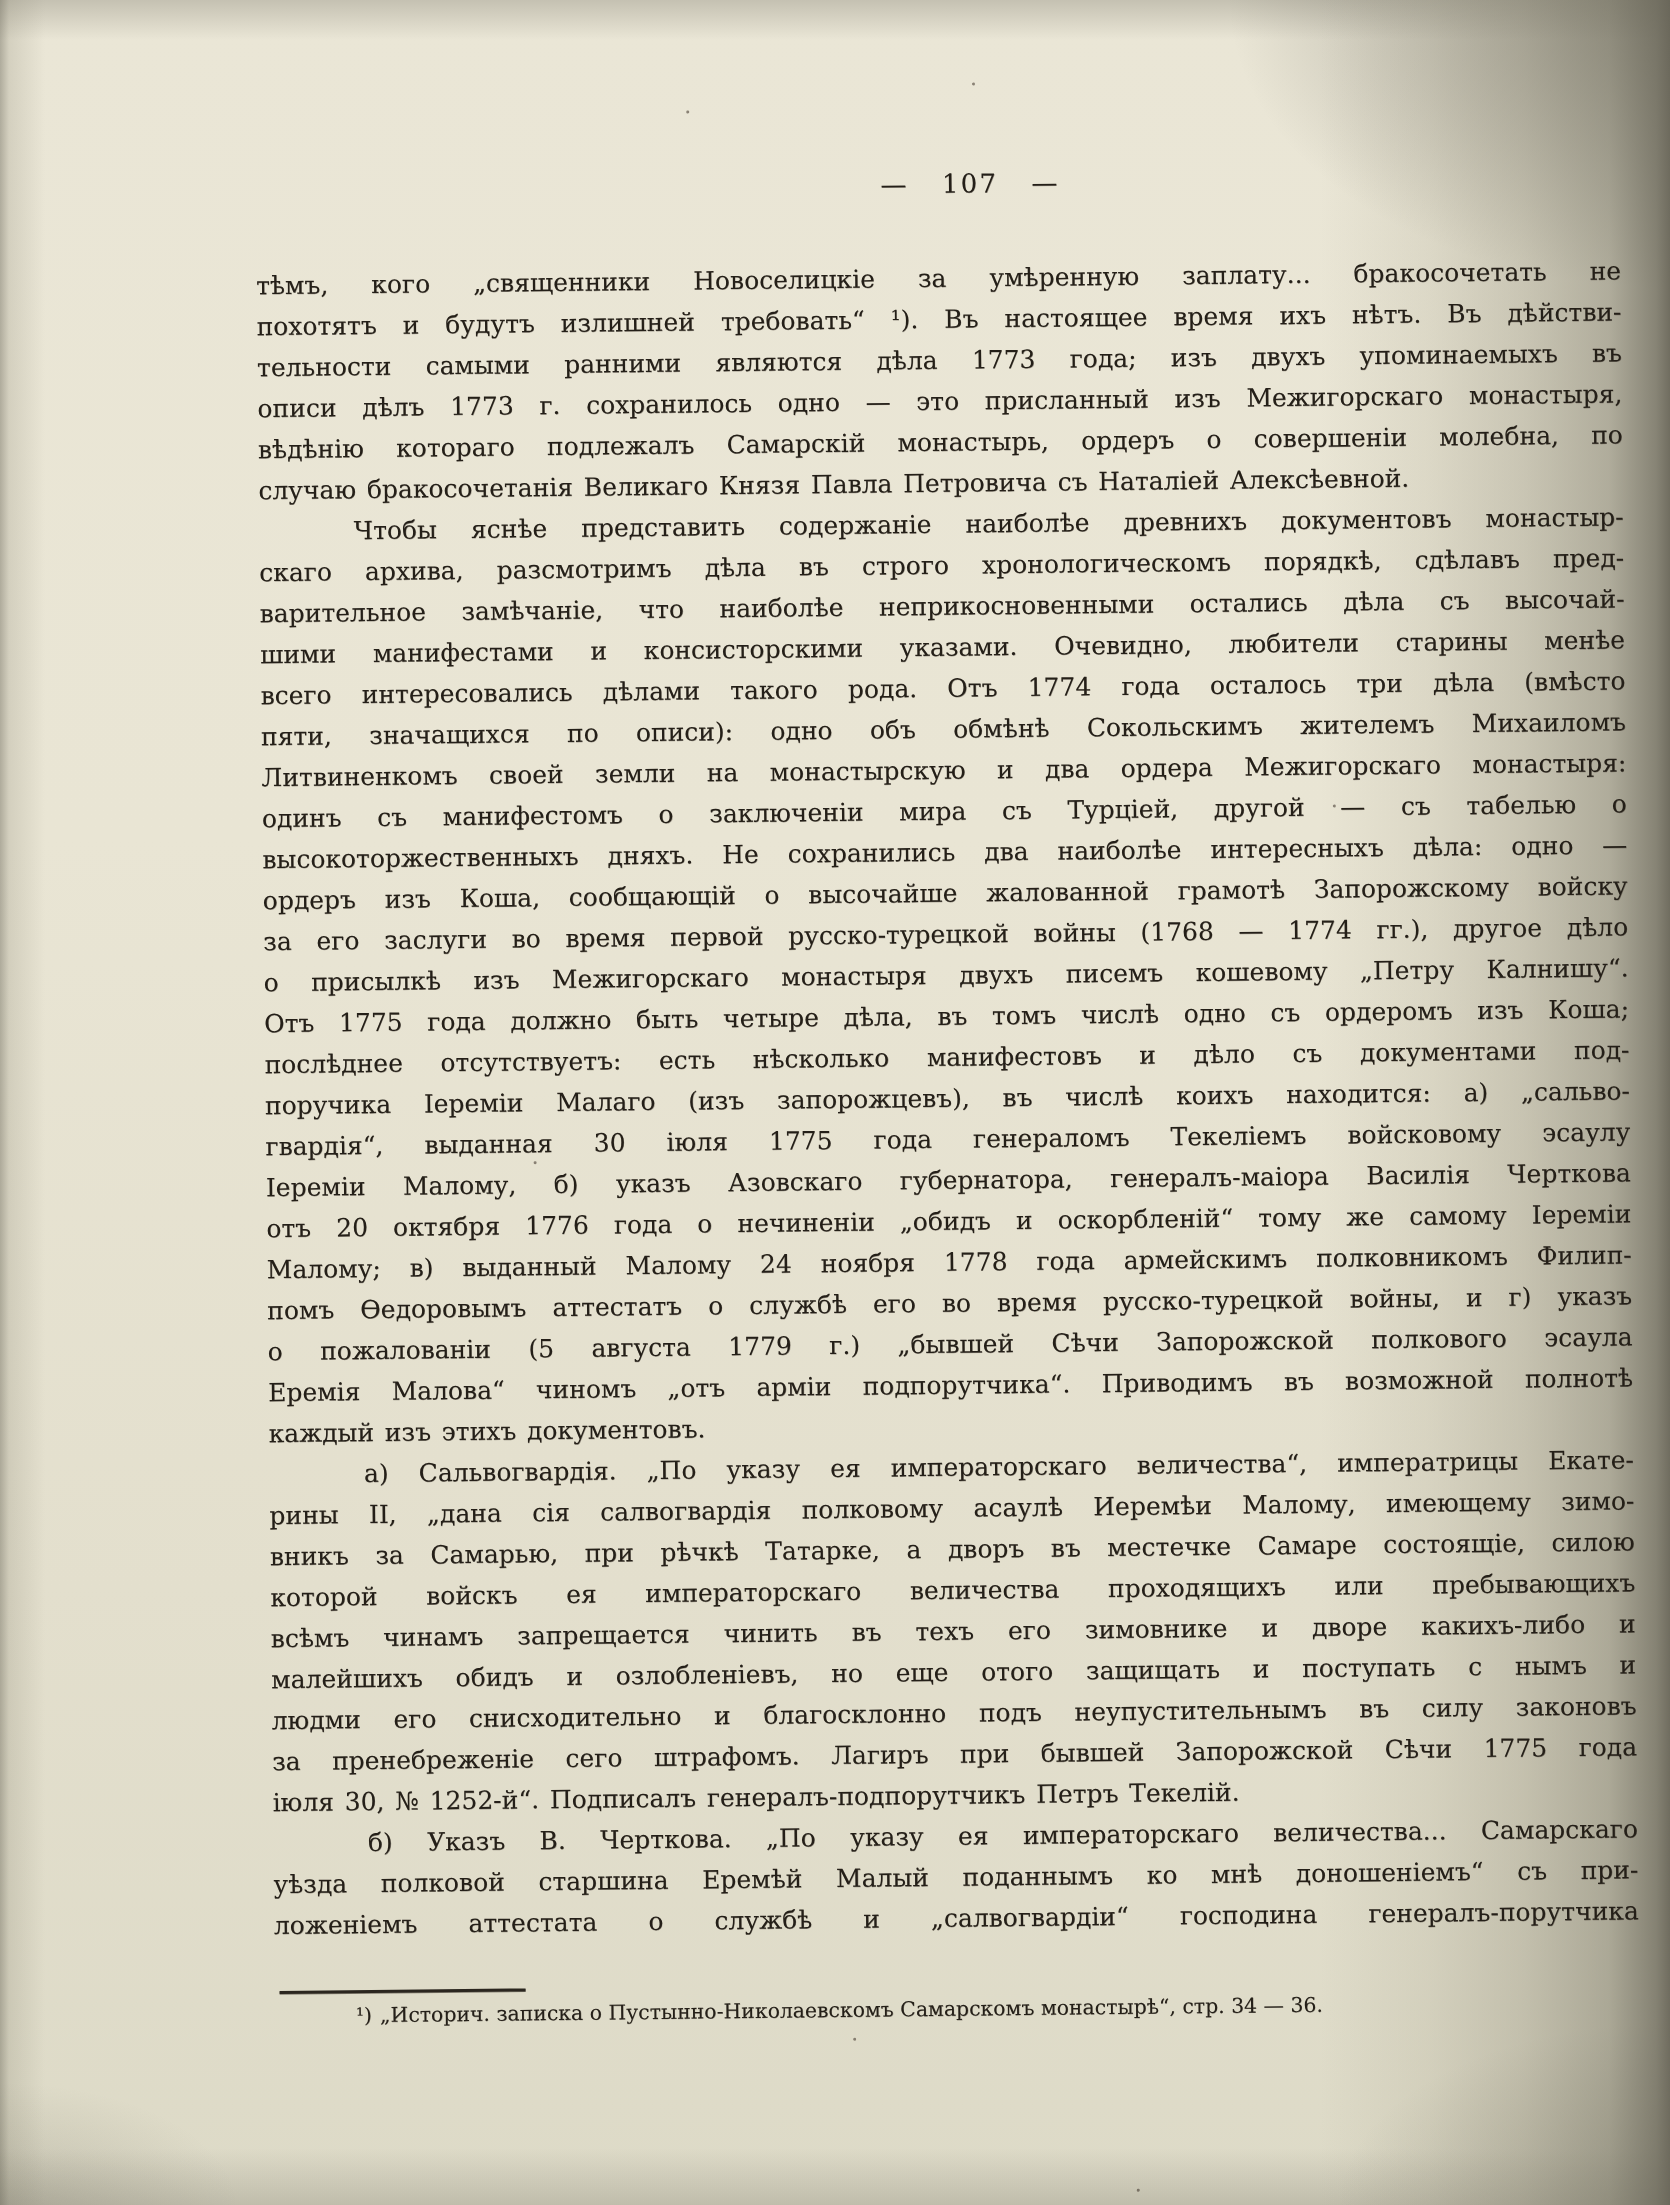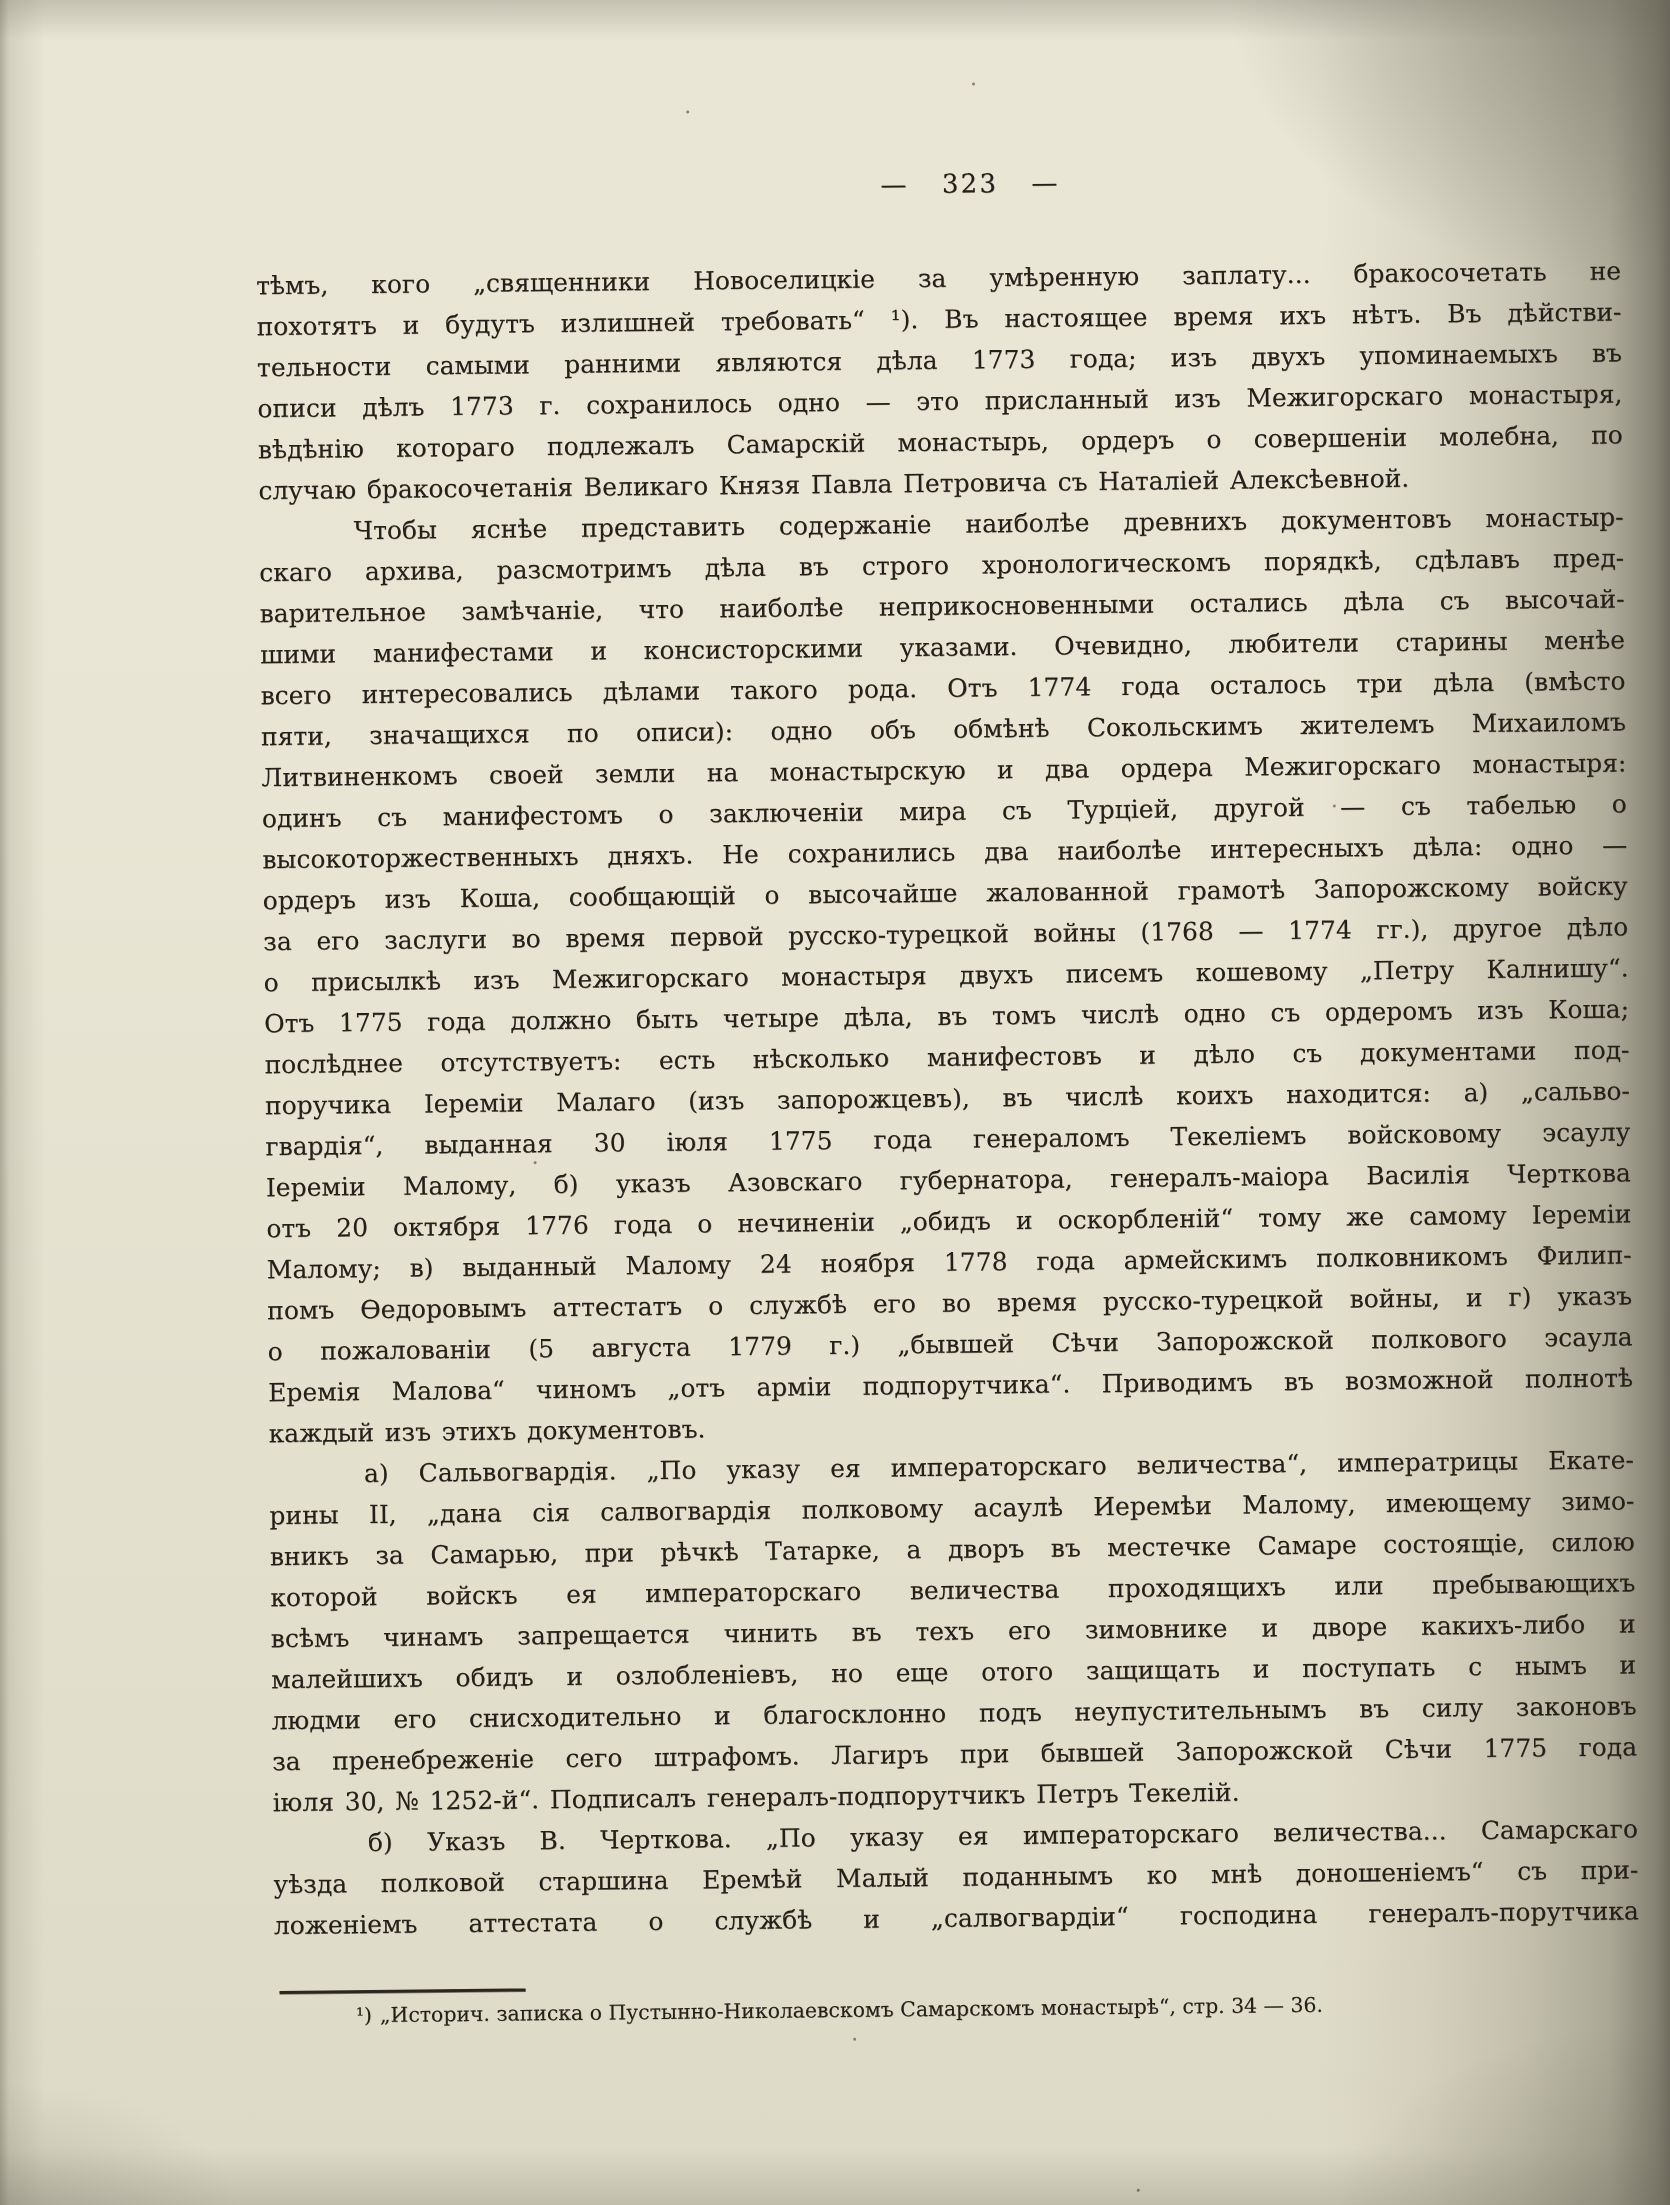--- a/index.html
+++ b/index.html
@@ -90,21 +90,21 @@
   }
 </style>
 </head>
 <body>
 
 <div class="page">
   <div class="sheet-content">
 
     <div class="page-header">
       <span>—</span>
-      <span>323</span>
+      <span>107</span>
       <span>—</span>
     </div>
 
     <div class="text-block" id="text-block">
         <div class="line">тѣмъ, кого „священники Новоселицкіе за умѣренную заплату... бракосочетать не</div>
         <div class="line">похотятъ и будутъ излишней требовать“ ¹). Въ настоящее время ихъ нѣтъ. Въ дѣйстви-</div>
         <div class="line">тельности самыми ранними являются дѣла 1773 года; изъ двухъ упоминаемыхъ въ</div>
         <div class="line">описи дѣлъ 1773 г. сохранилось одно — это присланный изъ Межигорскаго монастыря,</div>
         <div class="line">вѣдѣнію котораго подлежалъ Самарскій монастырь, ордеръ о совершеніи молебна, по</div>
         <div class="line last">случаю бракосочетанія Великаго Князя Павла Петровича съ Наталіей Алексѣевной.</div>

